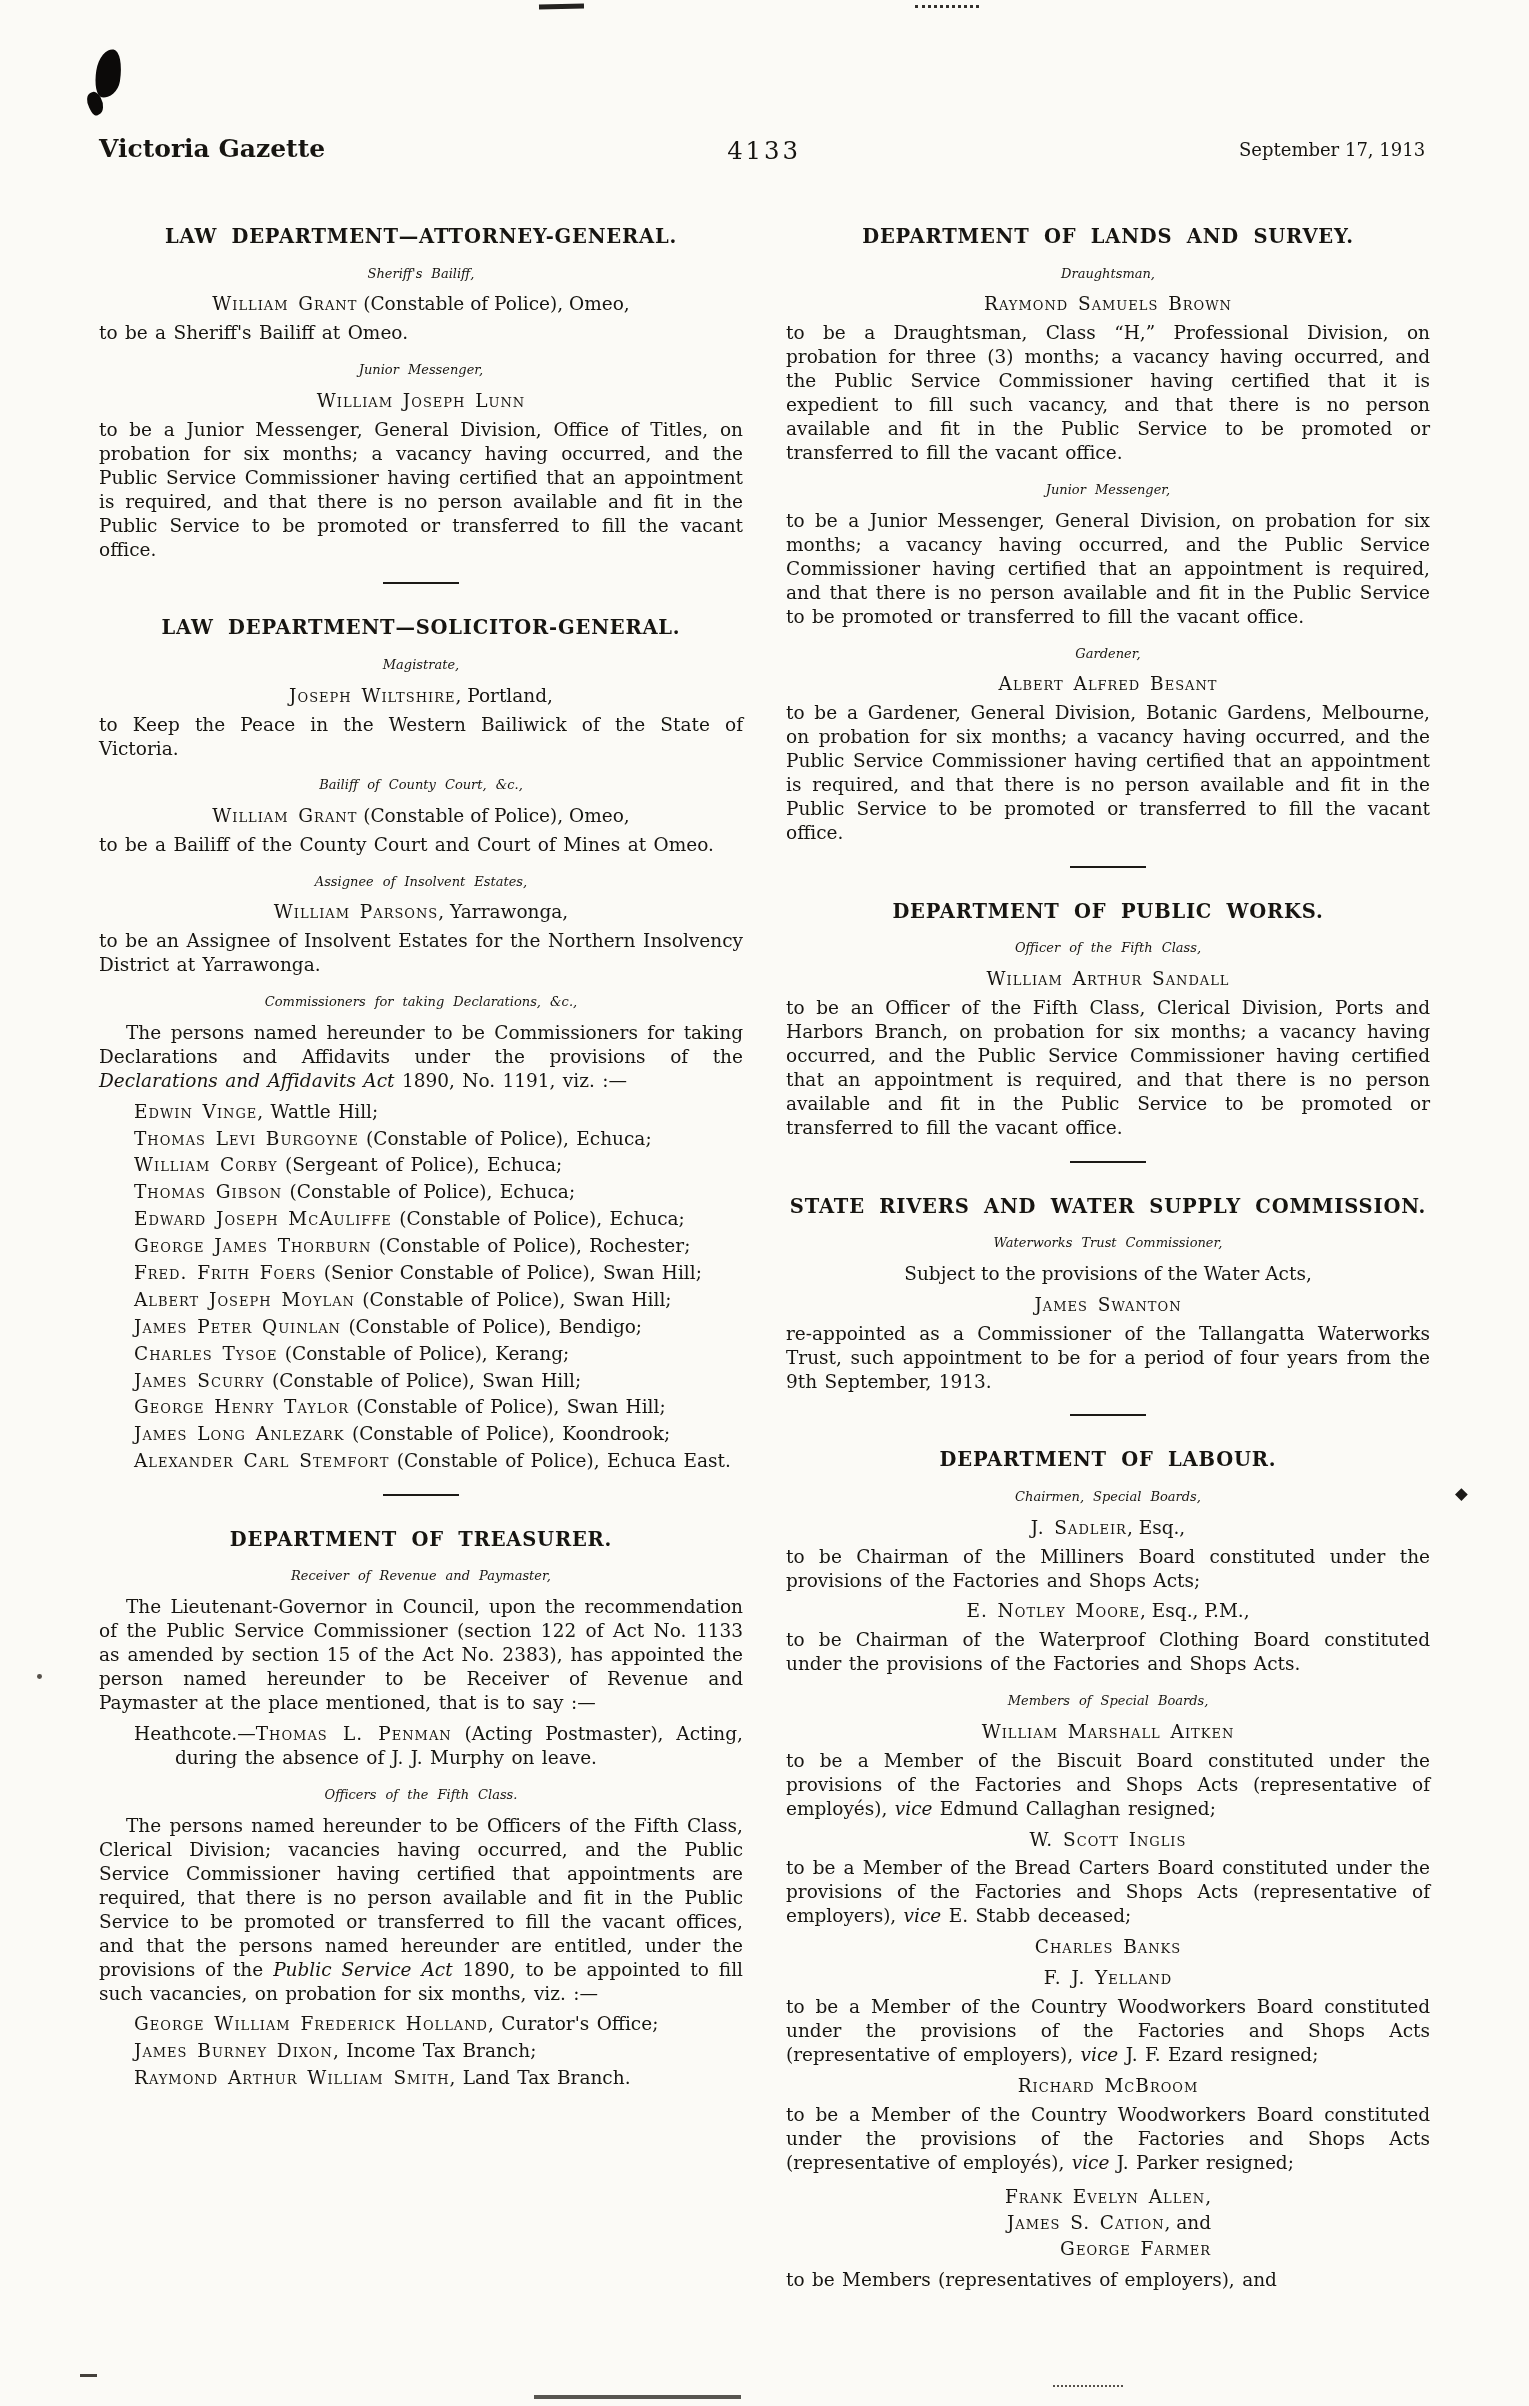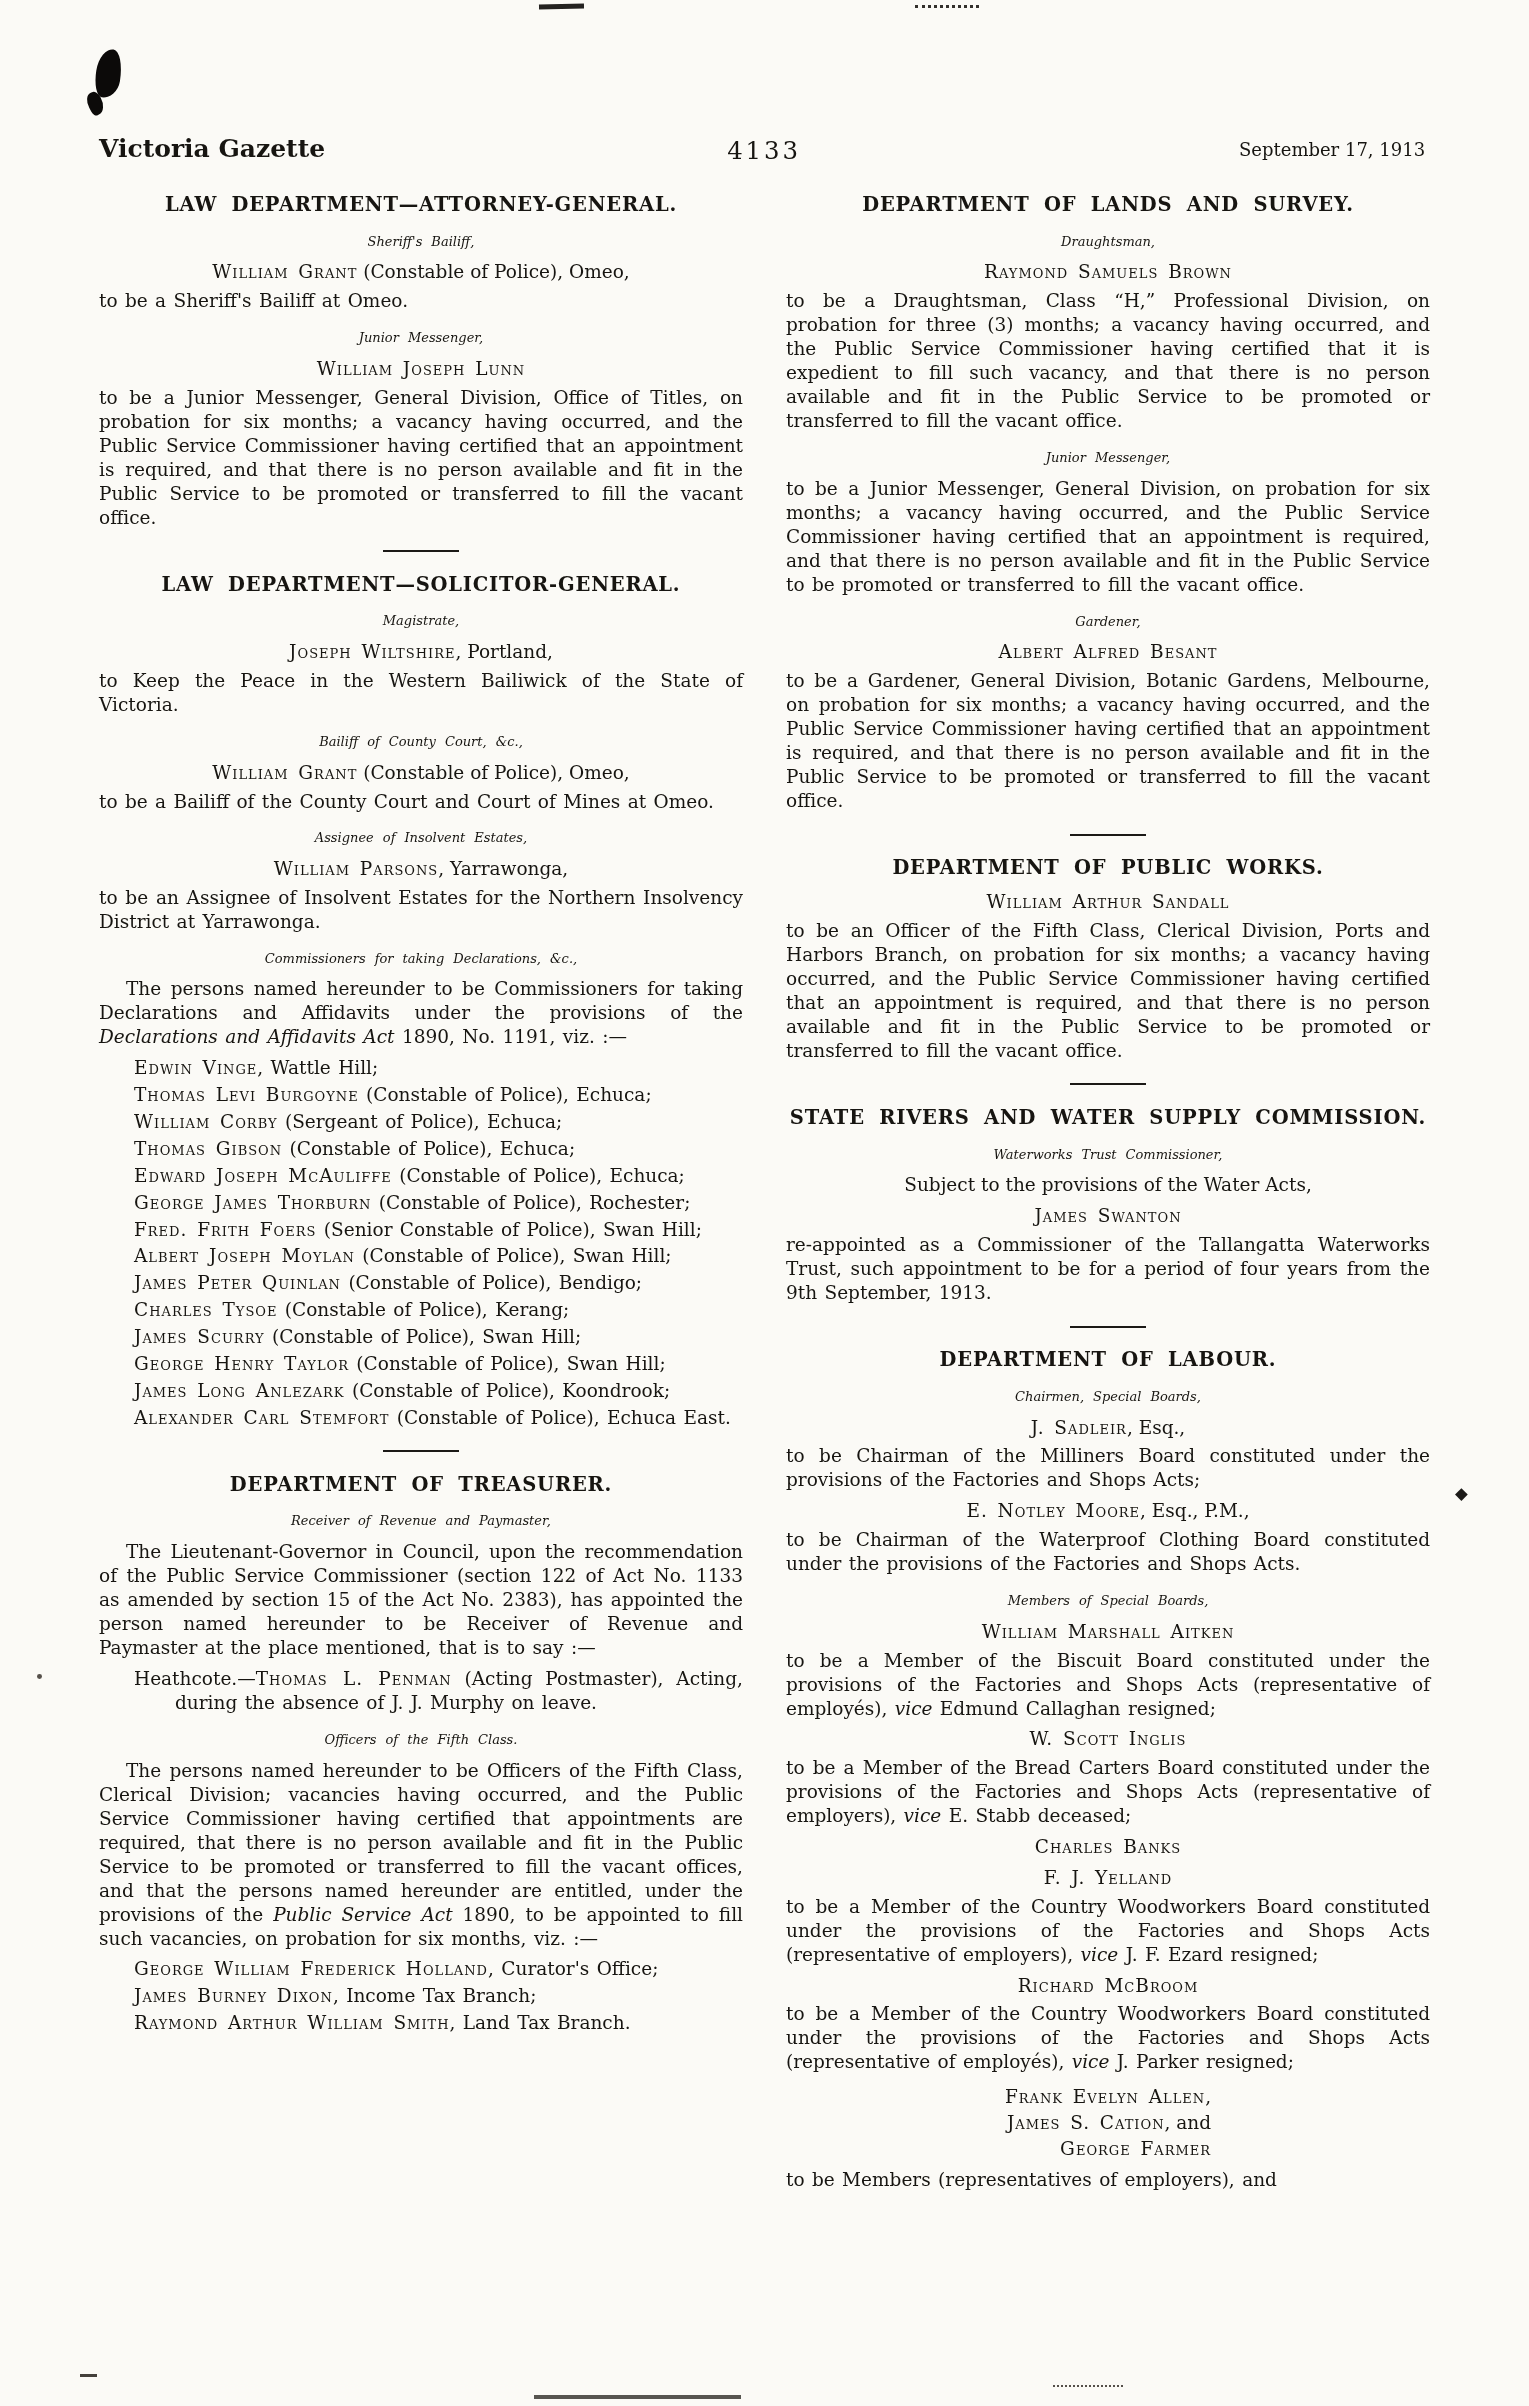--- a/index.html
+++ b/index.html
@@ -9,21 +9,21 @@
     font-family:"DejaVu Serif","Liberation Serif",serif;
     font-size:18.5px;line-height:24px;
   }
   .header{position:absolute;left:99px;top:137px;width:1330px;height:41px;}
   .h-title{position:absolute;left:0;top:0;font-size:25px;font-weight:bold;}
   .h-page{position:absolute;left:50%;transform:translateX(-50%);top:2px;font-size:24.4px;letter-spacing:2.9px;}
   .h-date{position:absolute;right:3.9px;top:1px;font-size:18px;}
   .col{position:absolute;top:193px;width:644px;}
   .col-left{left:99px;}
   .col-right{left:786px;}
-  section{display:block;}
+  section{display:block;margin-top:32px;}
   .heading{font-weight:bold;text-align:center;font-size:19.5px;letter-spacing:0.8px;word-spacing:6.8px;margin:0 0 9.8px 0;}
   .subhead{font-style:italic;text-align:center;font-size:13px;word-spacing:4.9px;margin:12.7px 0 6.8px 0;font-weight:normal;}
   .nameline{text-align:center;margin:6.8px 0 4.9px 0;}
   .sc{font-variant:small-caps;letter-spacing:1px;word-spacing:2.9px;}
   .para{text-align:justify;margin:4.9px 0 6.8px 0;word-spacing:1.5px;}
   .indent{text-indent:27px;}
   .it{font-style:italic;}
   .list{margin:3.9px 0 2px 0;}
   .list-item{text-align:justify;margin:0 0 2.9px 35px;padding-left:41px;text-indent:-41px;word-spacing:1.5px;}
   .divider{width:76px;border-top:2.9px solid #1b1916;margin:20.5px auto 20.5px auto;height:0;}
@@ -136,20 +136,21 @@
     <p class="para">to be a Junior Messenger, General Division, on probation for six months; a vacancy having occurred, and the Public Service Commissioner having certified that an appointment is required, and that there is no person available and fit in the Public Service to be promoted or transferred to fill the vacant office.</p>
     <p class="subhead">Gardener,</p>
     <p class="nameline"><span class="sc">Albert Alfred Besant</span><span></span></p>
     <p class="para">to be a Gardener, General Division, Botanic Gardens, Melbourne, on probation for six months; a vacancy having occurred, and the Public Service Commissioner having certified that an appointment is required, and that there is no person available and fit in the Public Service to be promoted or transferred to fill the vacant office.</p>
   </section>
 
   <div class="divider"></div>
 
   <section>
     <h2 class="heading">DEPARTMENT OF PUBLIC WORKS.</h2>
+    <p class="subhead">Officer of the Fifth Class,</p>
     <p class="nameline"><span class="sc">William Arthur Sandall</span><span></span></p>
     <p class="para">to be an Officer of the Fifth Class, Clerical Division, Ports and Harbors Branch, on probation for six months; a vacancy having occurred, and the Public Service Commissioner having certified that an appointment is required, and that there is no person available and fit in the Public Service to be promoted or transferred to fill the vacant office.</p>
   </section>
 
   <div class="divider"></div>
 
   <section>
     <h2 class="heading">STATE RIVERS AND WATER SUPPLY COMMISSION.</h2>
     <p class="subhead">Waterworks Trust Commissioner,</p>
     <p class="centerline">Subject to the provisions of the Water Acts,</p>

